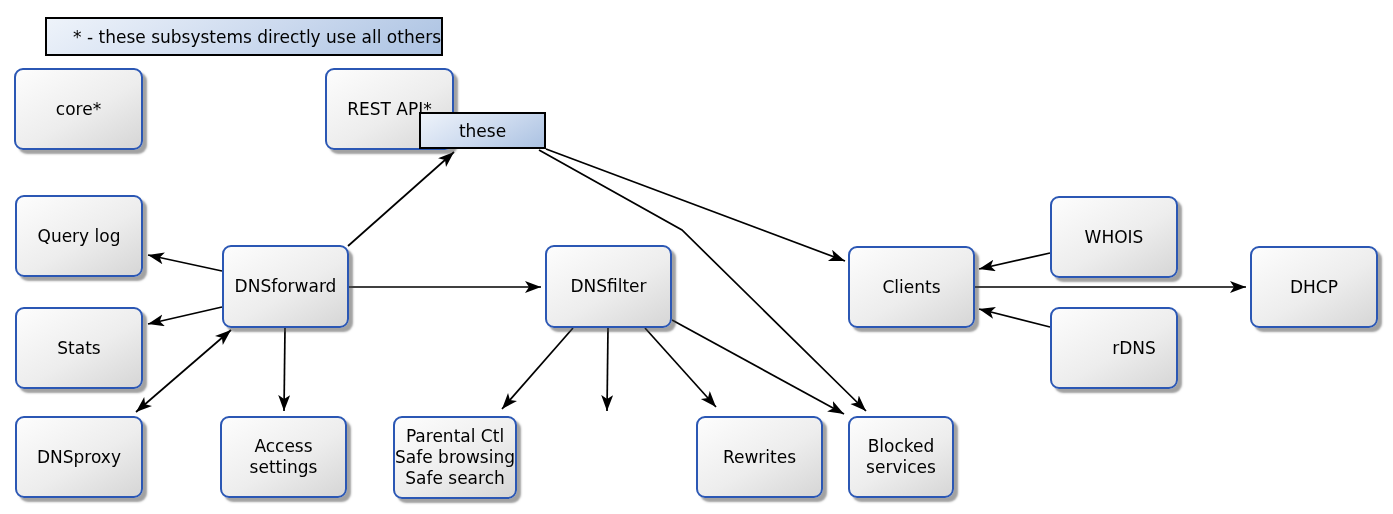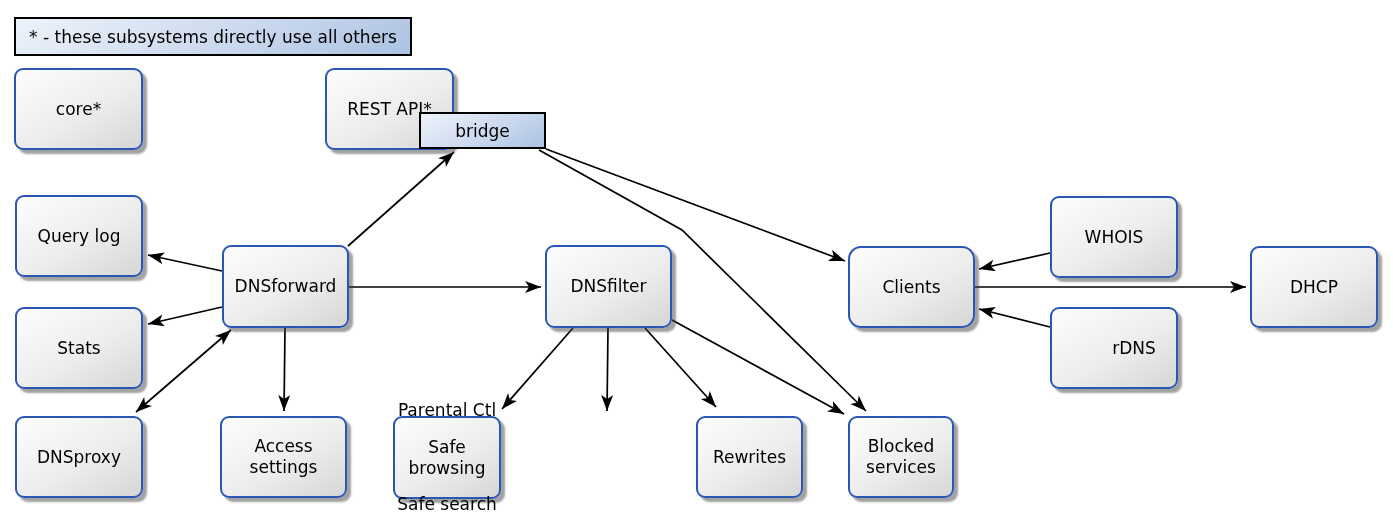--- a/index.html
+++ b/index.html
@@ -23,21 +23,21 @@
     font-size:17px;line-height:1.22;text-align:center;
   }
   .bluebox{
     position:absolute;
     box-sizing:border-box;
     background:linear-gradient(150deg,#eef3fa 0%,#cbd9ee 55%,#abc2e2 100%);
     border:2px solid #000;
     display:flex;align-items:center;justify-content:center;
     font-size:17px;
   }
-  .legend{justify-content:center;}
+  .legend{justify-content:flex-end;margin-left:31px;}
   .node span, .bluebox span{display:block;}
 </style>
 </head>
 <body>
 
 <div class="canvas">
 
   <svg class="edges" viewBox="0 0 1393 514" xmlns="http://www.w3.org/2000/svg">
     <defs>
       <marker id="arrow" markerUnits="userSpaceOnUse" markerWidth="18" markerHeight="14" refX="16" refY="6" orient="auto-start-reverse">
@@ -68,21 +68,21 @@
   </div>
 
   <div class="node" style="left:14px;top:68px;width:129px;height:82px;">
     <span>core*</span>
   </div>
   <div class="node" style="left:284px;top:68px;width:129px;height:82px;margin-left:41px;">
     <span>REST API*</span>
   </div>
 
   <div class="bluebox" style="left:419px;top:112px;width:127px;height:37px;">
-    <span>bridge</span>
+    <span>these</span>
   </div>
 
   <div class="node" style="left:15px;top:195px;width:128px;height:82px;">
     <span>Query log</span>
   </div>
   <div class="node" style="left:15px;top:416px;width:128px;height:82px;">
     <span>DNSproxy</span>
   </div>
   <div class="node" style="left:15px;top:307px;width:128px;height:82px;">
     <span>Stats</span>
@@ -93,34 +93,34 @@
   </div>
   <div class="node" style="left:220px;top:416px;width:127px;height:82px;">
     <span>Access</span>
     <span>settings</span>
   </div>
 
   <div class="node" style="left:545px;top:245px;width:127px;height:83px;">
     <span>DNSfilter</span>
   </div>
 
-  <div class="node" style="left:393px;top:416px;width:108px;height:83px;gap:16px;">
+  <div class="node" style="left:393px;top:416px;width:124px;height:83px;">
     <span>Parental Ctl</span>
     <span>Safe browsing</span>
     <span>Safe search</span>
   </div>
-  <div class="node" style="left:696px;top:416px;width:107px;height:82px;">
+  <div class="node" style="left:696px;top:416px;width:127px;height:82px;">
     <span>Rewrites</span>
   </div>
   <div class="node" style="left:848px;top:416px;width:106px;height:82px;">
     <span>Blocked</span>
     <span>services</span>
   </div>
 
-  <div class="node" style="left:848px;top:246px;width:127px;height:82px;border-radius:13px;">
+  <div class="node" style="left:848px;top:246px;width:127px;height:82px;">
     <span>Clients</span>
   </div>
   <div class="node" style="left:1050px;top:196px;width:128px;height:82px;">
     <span>WHOIS</span>
   </div>
   <div class="node" style="left:1050px;top:307px;width:128px;height:82px;padding-left:40px;">
     <span>rDNS</span>
   </div>
   <div class="node" style="left:1250px;top:246px;width:128px;height:82px;">
     <span>DHCP</span>

